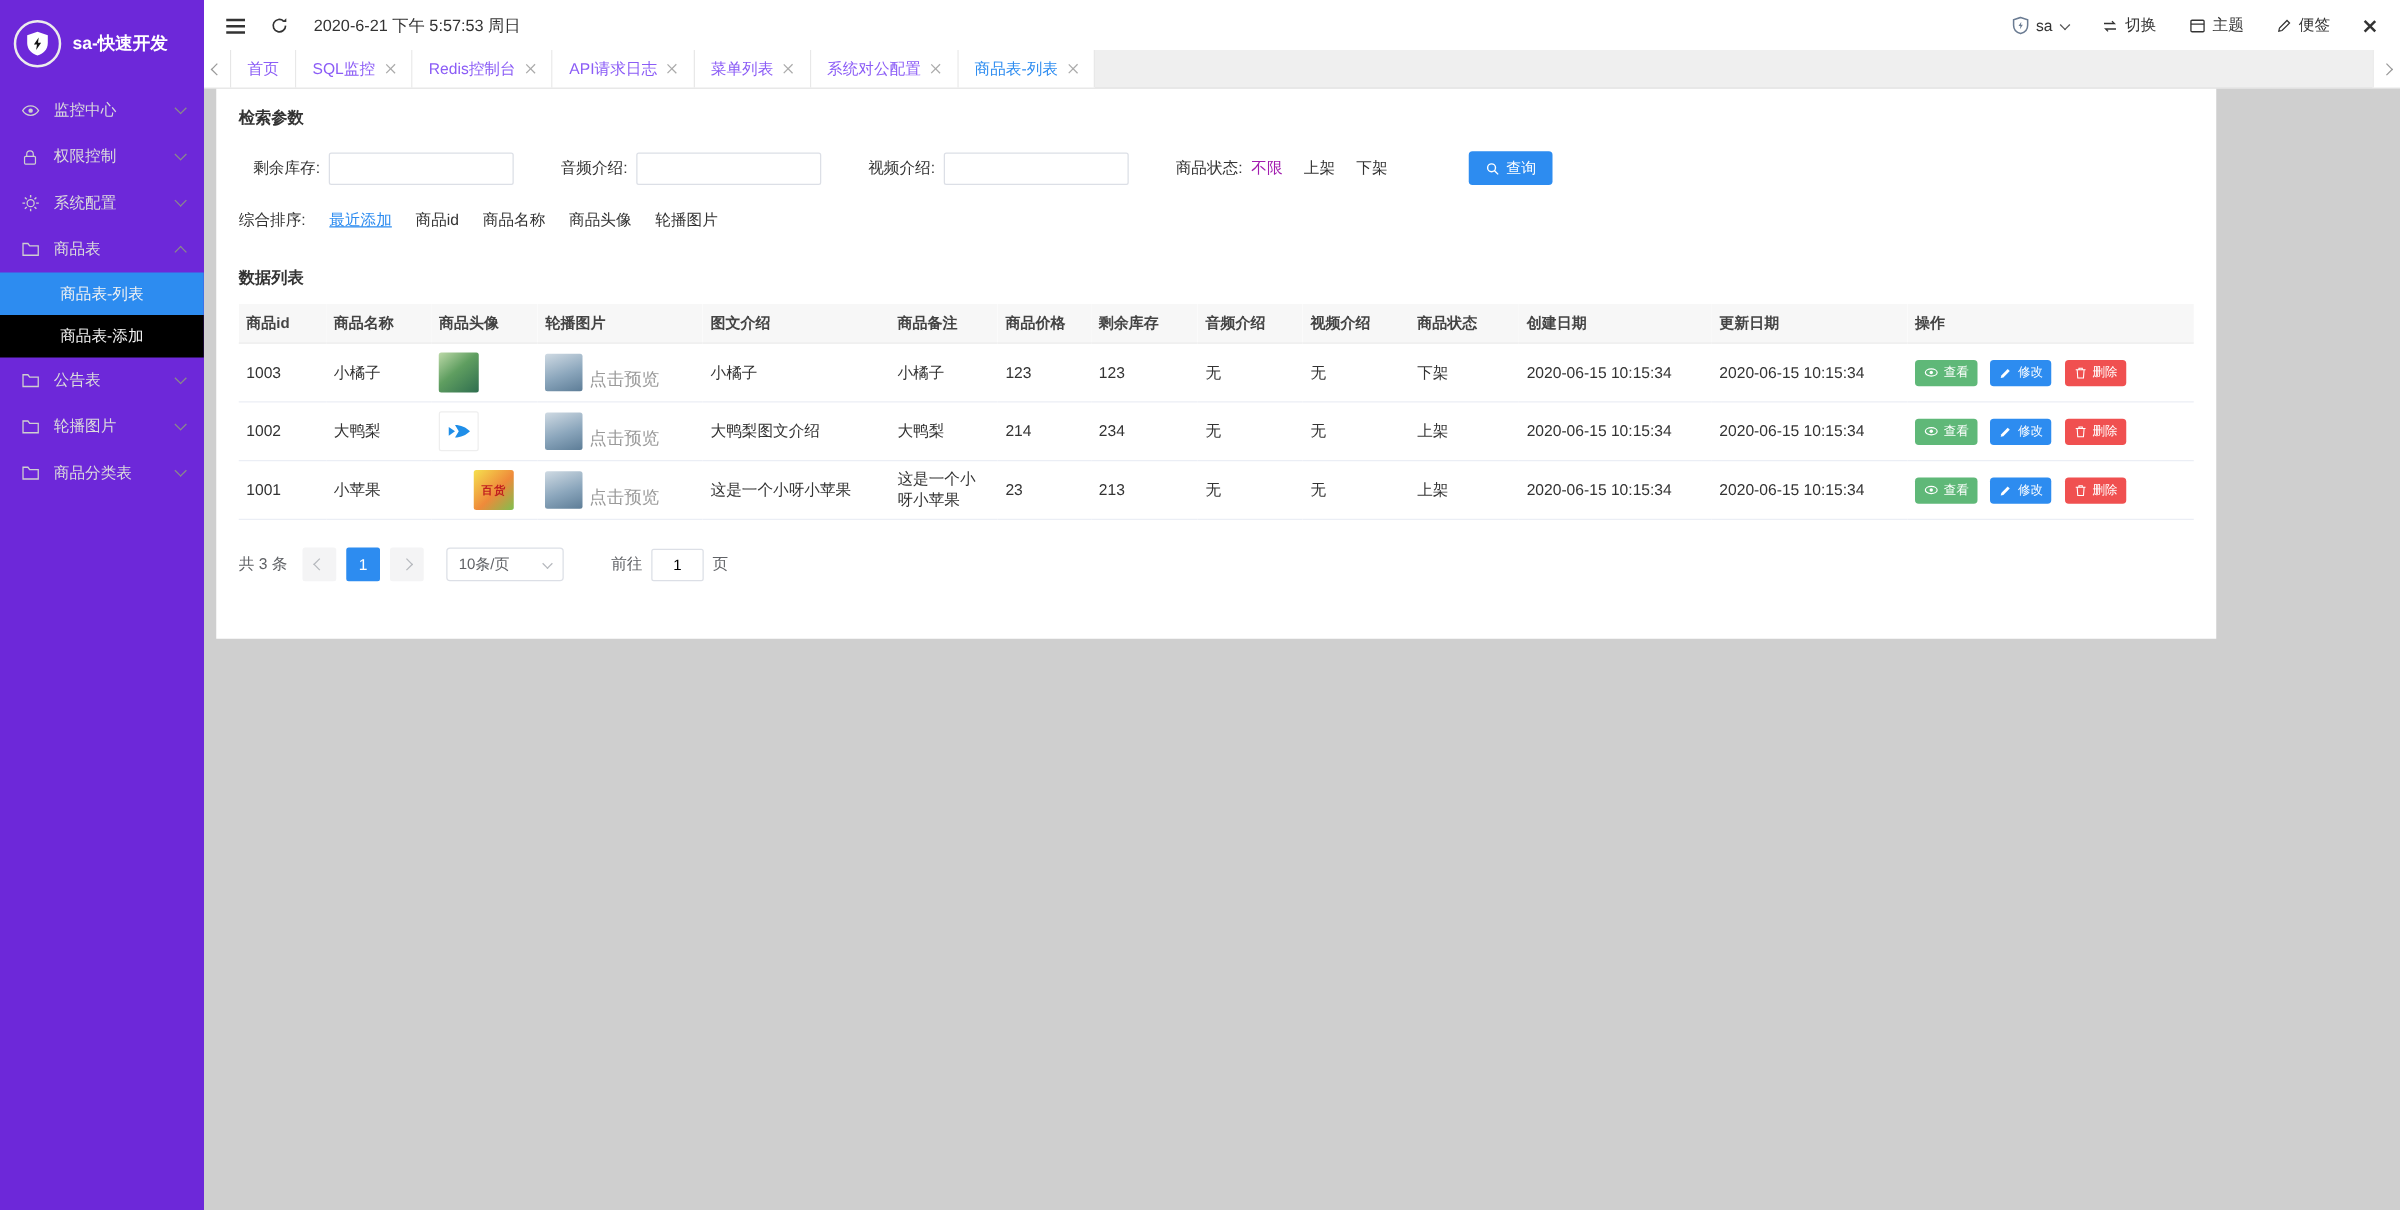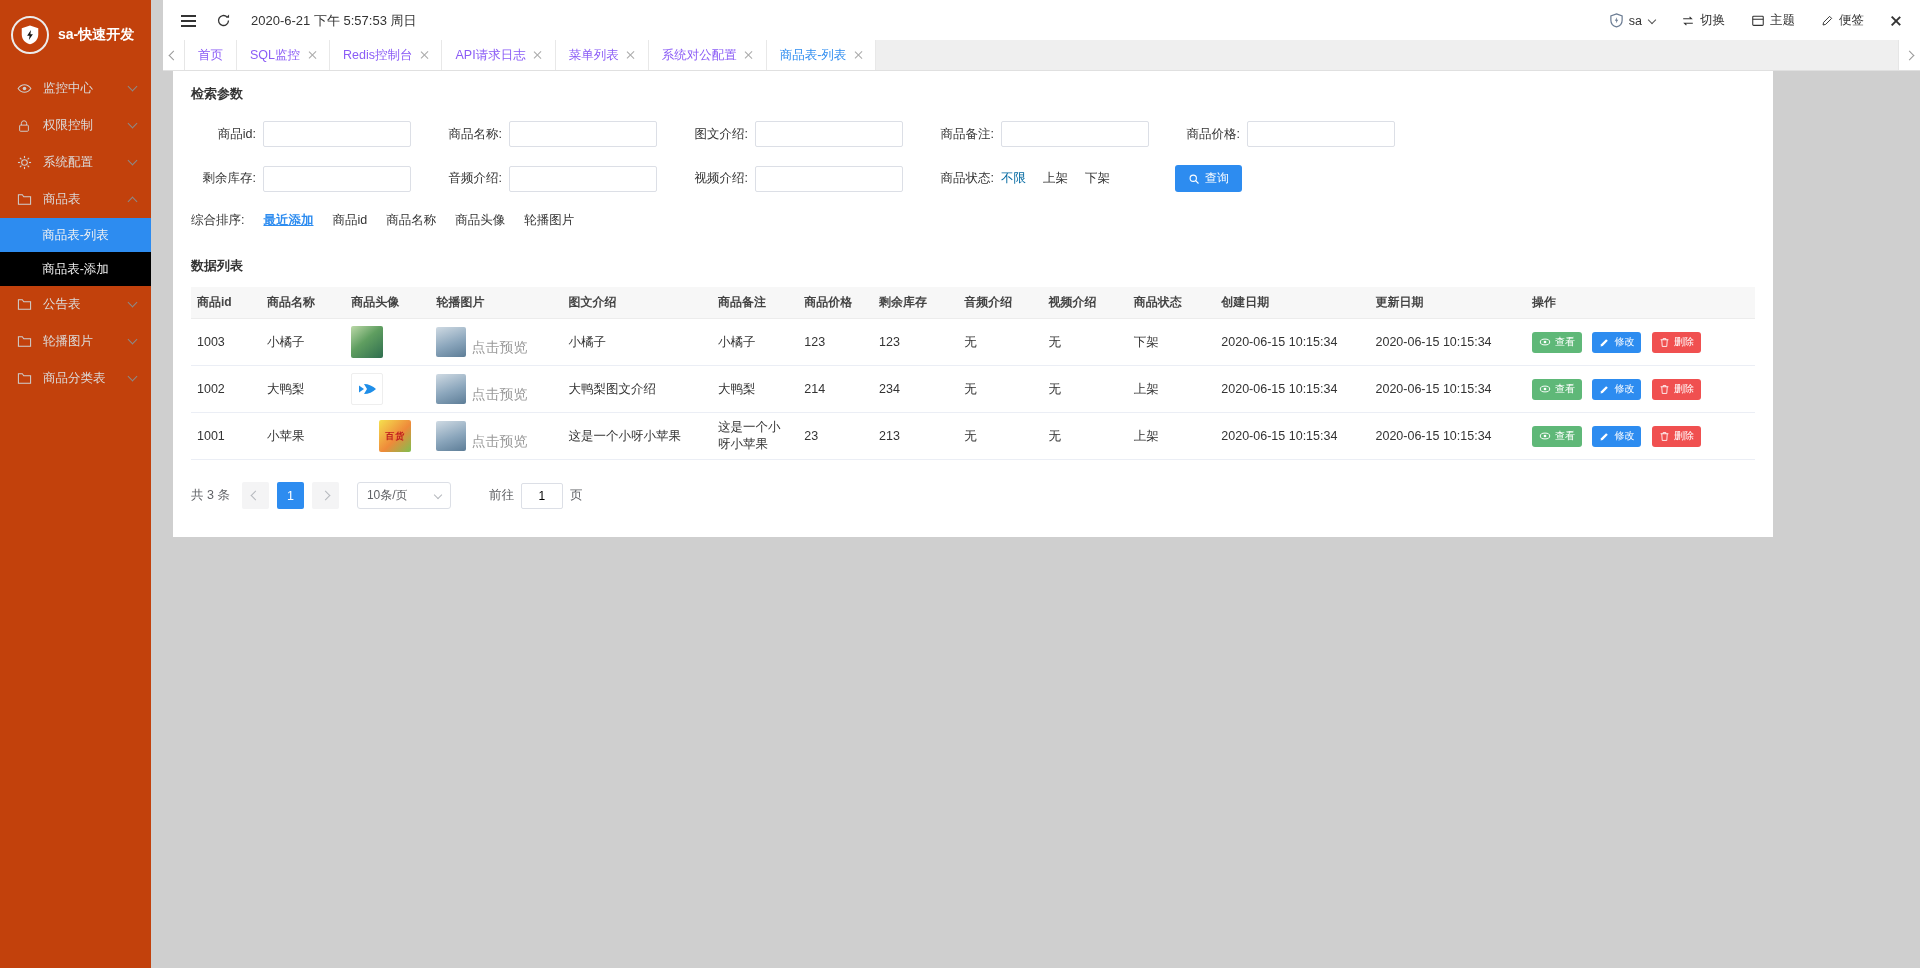--- a/index.html
+++ b/index.html
@@ -1,20 +1,20 @@
 <!DOCTYPE html>
 <html><head>
 <meta charset="utf-8">
 <style>
   * { box-sizing: border-box; margin: 0; padding: 0; }
   html,body { width:1920px; height:968px; overflow:hidden; }
   body { background:#cfcfcf; font-family:"Liberation Sans","DejaVu Sans",sans-serif; font-size:12.5px; color:#333; }
 
   
-  .sidebar { position:fixed; left:0; top:0; width:151px; height:968px; background:#c2410c; z-index:20; }
+  .sidebar { position:fixed; left:0; top:0; width:163px; height:968px; background:#6d28d9; z-index:20; }
   .logo { height:70px; display:flex; align-items:center; gap:9px; padding-left:11px; }
   .logo-badge { width:38px; height:38px; border:2px solid #ececec; border-radius:50%; display:flex; align-items:center; justify-content:center; color:#fff; flex:none; }
   .logo-title { color:#fff; font-size:14px; font-weight:bold; }
   .menu-item { height:37px; display:flex; align-items:center; padding:0 15px 0 17px; color:#dcdcdc; cursor:pointer; }
   .menu-item .mi-icon { width:16px; margin-right:10px; display:flex; color:#cfcfcf; flex:none; }
   .menu-item .mi-label { flex:1; }
   .chev { width:7px; height:7px; border-right:1.5px solid #8a8a8a; border-bottom:1.5px solid #8a8a8a; transform:rotate(45deg); margin-top:-4px; flex:none; }
   .chev.up { transform:rotate(-135deg); margin-top:4px; }
   .submenu-item { height:34px; display:flex; align-items:center; justify-content:center; color:#f2f2f2; background:#000; cursor:pointer; }
   .submenu-item.active { background:#2d8cf0; }
@@ -46,25 +46,25 @@
   .tab-close::before { transform:rotate(45deg); } .tab-close::after { transform:rotate(-45deg); }
 
   
   .card { width:1600px; margin-left:10px; background:#fff; padding:14px 18px 28px; min-height:440px; }
   .section-title { font-size:13px; font-weight:bold; color:#333; }
   .form-row { display:flex; align-items:center; margin-top:18px; }
   .f-group { display:flex; align-items:center; width:246px; flex:none; }
   .f-label { width:72px; text-align:right; padding-right:7px; white-space:nowrap; }
   .f-input { width:148px; height:26px; border:1px solid #dcdfe6; border-radius:2px; outline:none; padding:0 8px; font-size:12px; }
   .opt { margin-right:17px; cursor:pointer; }
-  .opt.selected { color:#0369a1;font-family:Liberation Serif, serif; }
+  .opt.selected { color:#a21caf;font-family:Liberation Serif, serif; }
   .btn-query { display:inline-flex; align-items:center; gap:5px; height:27px; padding:0 13px; background:#2d8cf0; color:#fff; border:none; border-radius:3px; font-size:12px; cursor:pointer; }
   .sort-row { display:flex; align-items:center; margin-top:20px; }
   .sort-link { margin-left:19px; cursor:pointer; color:#333; }
-  .sort-link.selected { color:#2d8cf0; font-weight:bold; text-decoration:underline; }
+  .sort-link.selected { color:#2d8cf0; font-weight:normal; text-decoration:underline; }
   .data-title { margin-top:28px; }
 
   
   table { width:100%; border-collapse:collapse; table-layout:fixed; margin-top:12px; }
   thead th { background:#f7f7f7; font-size:12px; color:#444; font-weight:bold; text-align:left; padding:7px 6px; border-bottom:1px solid #ececec; overflow:hidden; white-space:nowrap; }
   tbody td { padding:5px 6px; border-bottom:1px solid #ebeef5; height:47px; vertical-align:middle; overflow:hidden; }
   .avatar { width:32px; height:32px; border-radius:2px; display:flex; align-items:center; justify-content:center; }
   .av-0 { background:linear-gradient(140deg,#bcd9a8 0%,#5f9e60 45%,#2f6e4f 100%); }
   .av-1 { background:#fff; border:1px solid #eee; }
   .av-2 { background:linear-gradient(135deg,#f5e04e 0%,#ef8a3a 55%,#7fbf4f 100%); color:#c01f1f; font-size:9px; font-weight:bold; letter-spacing:1px;margin-left:28px; }
@@ -272,42 +272,20 @@
       </div>
     <span class="tab-nav right">
         <span class="tchev r"></span>
       </span>
   </div>
 
   <div class="card">
 
     <div class="section-title">检索参数</div>
 
-    <div class="form-row">
-      <div class="f-group">
-        <span class="f-label">商品id:</span>
-        <input class="f-input" style="">
-      </div>
-      <div class="f-group">
-        <span class="f-label">商品名称:</span>
-        <input class="f-input" style="">
-      </div>
-      <div class="f-group">
-        <span class="f-label">图文介绍:</span>
-        <input class="f-input" style="">
-      </div>
-      <div class="f-group">
-        <span class="f-label">商品备注:</span>
-        <input class="f-input" style="">
-      </div>
-      <div class="f-group">
-        <span class="f-label">商品价格:</span>
-        <input class="f-input" style="">
-      </div>
-    </div>
 
     <div class="form-row">
       <div class="f-group">
         <span class="f-label">剩余库存:</span>
         <input class="f-input" style="">
       </div>
       <div class="f-group">
         <span class="f-label">音频介绍:</span>
         <input class="f-input" style="">
       </div>

